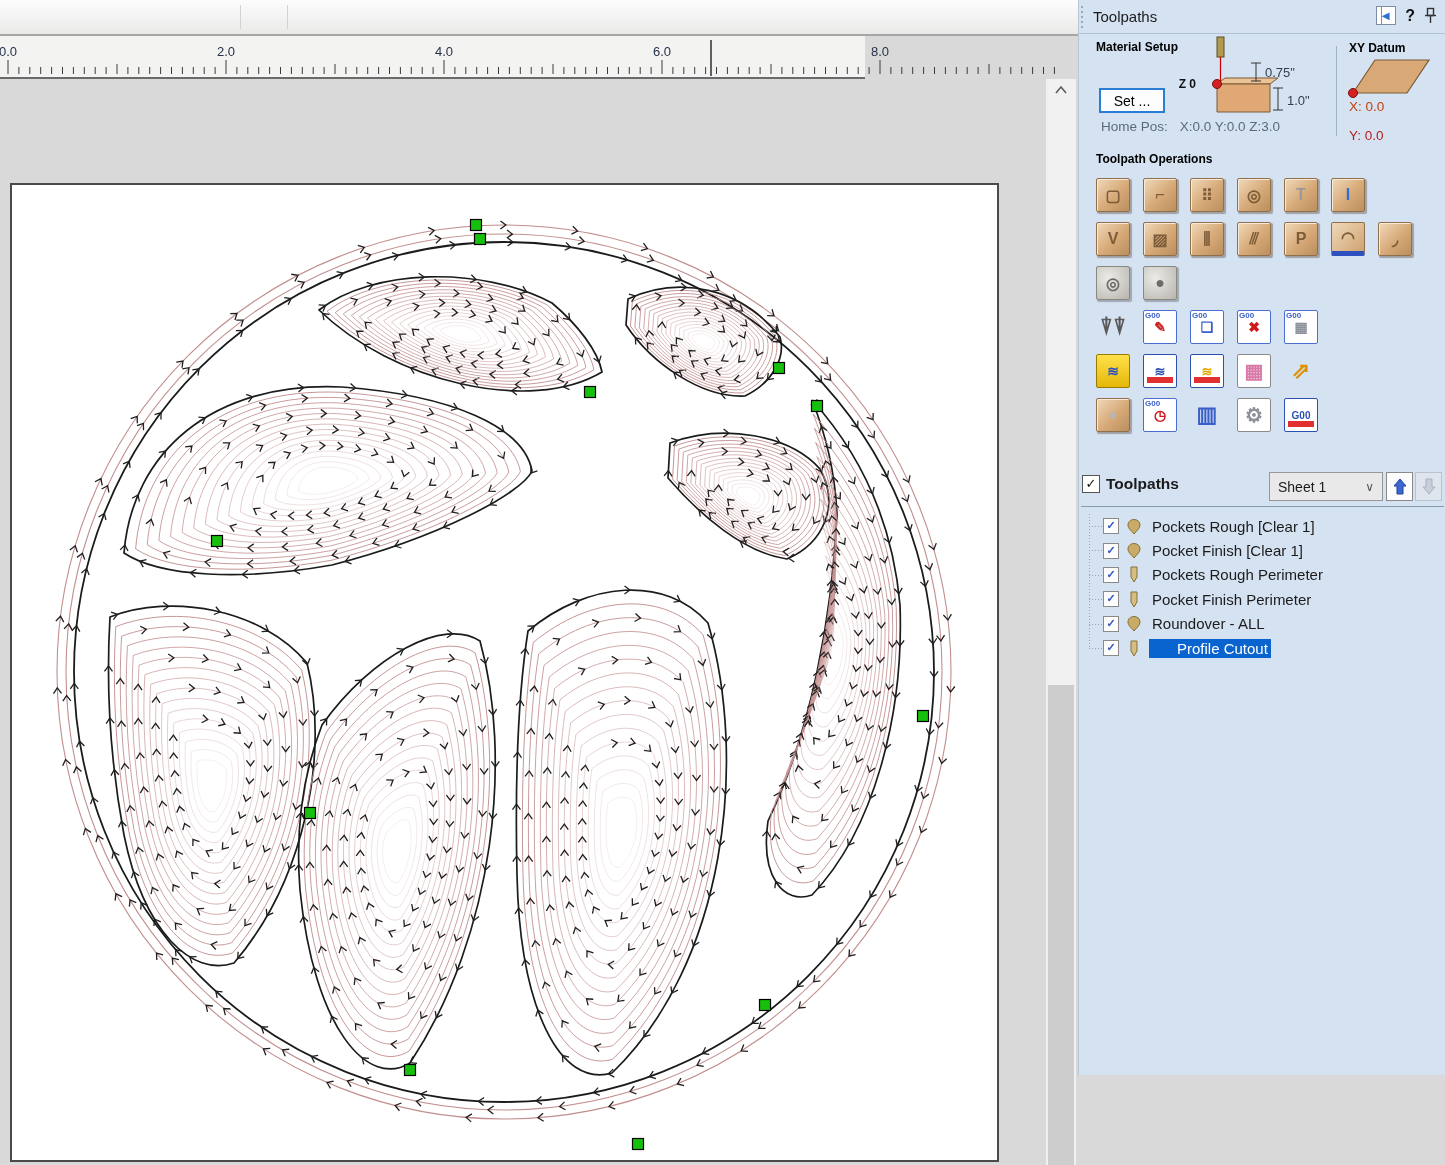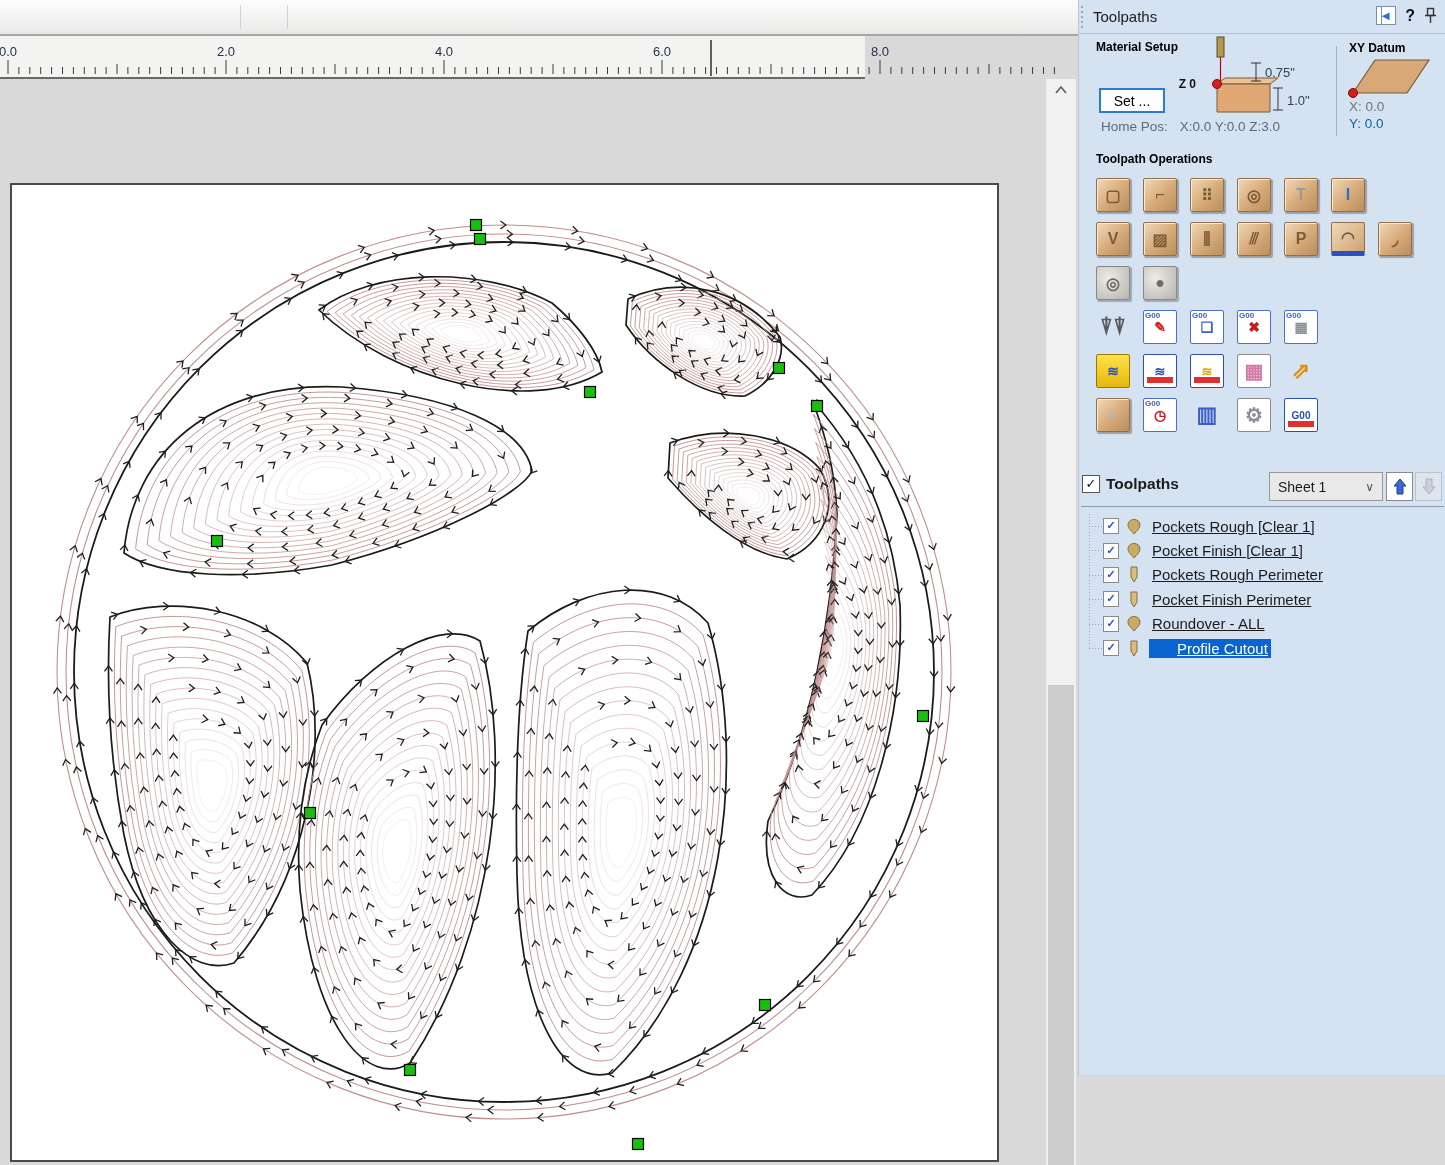--- a/index.html
+++ b/index.html
@@ -45,22 +45,22 @@
   
   .sec-title{font-weight:bold;font-size:12px;color:#000;}
   #mat-title{position:absolute;left:17px;top:40px;}
   #set-btn{position:absolute;left:20px;top:76px;width:66px;height:25px;background:#fdfdfd;
     border:2px solid #2b7cd3;font-size:14px;font-family:"Liberation Sans",sans-serif;margin-top:12px;}
   #mat-graphic{position:absolute;left:1095px;top:36px;}
   #home-pos{position:absolute;left:22px;top:119px;color:#5b6b7b;font-size:13.5px;}
   #home-pos b{font-weight:normal;margin-left:12px;color:#5b6b7b;}
   #ms-divider{position:absolute;left:257px;top:46px;width:1px;height:90px;background:#9fb2c8;}
   #xy-title{position:absolute;left:270px;top:41px;font-size:12px;}
-  #xy-x{position:absolute;left:270px;top:99px;color:#737373;font-size:13.5px;}
-  #xy-y{position:absolute;left:270px;top:116px;color:#0369a1;font-size:13.5px;}
+  #xy-x{position:absolute;left:270px;top:99px;color:#c2410c;font-size:13.5px;}
+  #xy-y{position:absolute;left:270px;top:128px;color:#b91c1c;font-size:13.5px;}
   #xy-graphic{position:absolute;left:262px;top:55px;}
 
   
   #ops-title{position:absolute;left:17px;top:152px;}
   #ops-grid{position:absolute;left:17px;top:178px;width:340px;}
   .op-row{display:flex;gap:13px;margin-bottom:10px;}
   .op{width:34px;height:34px;display:flex;align-items:center;justify-content:center;
     font-weight:bold;font-size:16px;box-sizing:border-box;cursor:default;}
   .base-wood{background:linear-gradient(135deg,#f0d9ba,#d6a977 55%,#bb8e5e);border:1px solid #8f6f4c;
     box-shadow:inset 1px 1px 0 #f8ead6,1.5px 1.5px 1px rgba(60,40,20,.35);color:#7c5c39;border-radius:2px;}
@@ -90,21 +90,21 @@
   #list-sep{position:absolute;left:2px;top:506px;width:363px;height:1px;background:#8a99ab;}
   #tree{position:absolute;left:0;top:514px;width:367px;}
   .tree-row{position:relative;height:24.4px;display:flex;align-items:center;}
   .tree-dots{position:absolute;left:10px;top:12px;width:14px;height:1px;
     background:repeating-linear-gradient(90deg,#9aa4b0 0 1px,transparent 1px 3px);}
   .tree-vline{position:absolute;left:10px;top:0;width:1px;height:100%;
     background:repeating-linear-gradient(#9aa4b0 0 1px,transparent 1px 3px);}
   .tree-check{margin-left:24px;width:14px;height:14px;background:#fdfdfd;border:1px solid #8a8a8a;
     font-size:11px;line-height:13px;text-align:center;color:#3458c8;font-weight:bold;flex:none;}
   .tree-icon{margin-left:7px;width:16px;height:17px;flex:none;}
-  .tree-label{margin-left:7px;font-size:15px;white-space:nowrap;padding:1px 3px;text-decoration:underline;}
+  .tree-label{margin-left:7px;font-size:15px;white-space:nowrap;padding:1px 3px;}
   .tree-label.sel{background:#0a64d0;color:#fff;padding-left:28px;}
 </style>
 </head>
 <body>
 
 <div id="root">
 
   <div id="top-strip">
     <div class="strip-sep" style="left:240px"></div>
     <div class="strip-sep" style="left:287px"></div>

